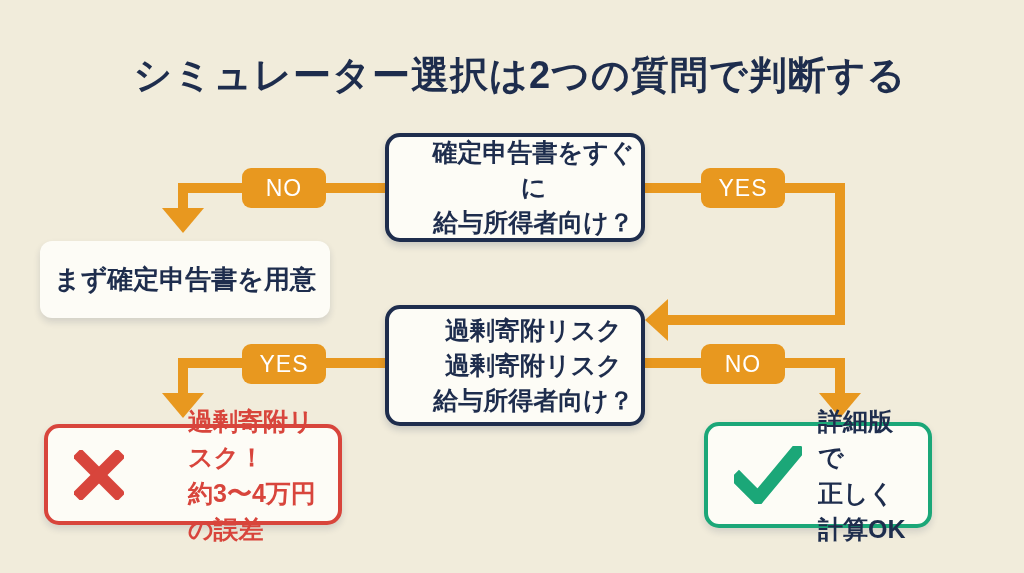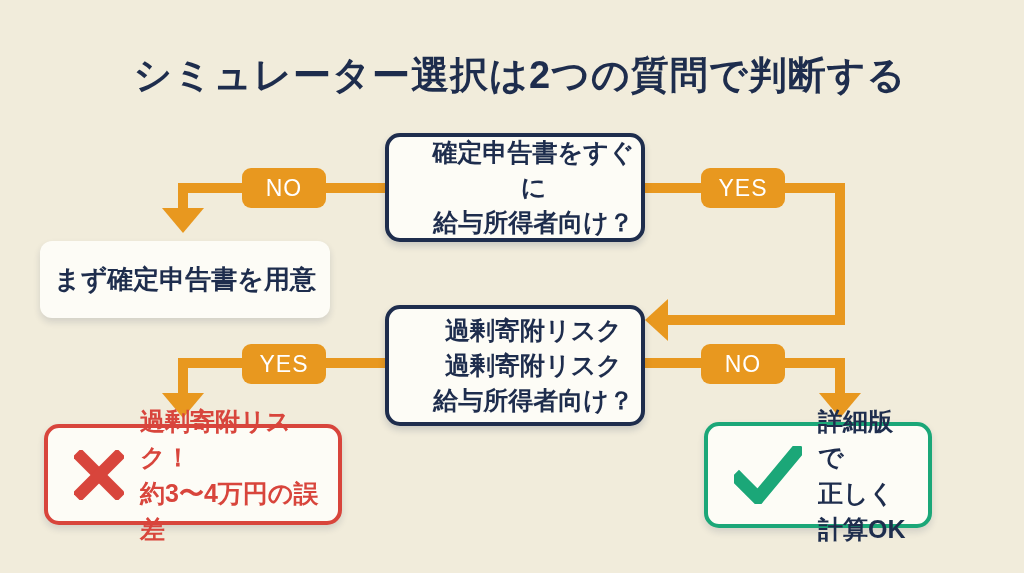--- a/index.html
+++ b/index.html
@@ -119,21 +119,21 @@
     line-height: 36px;
     text-align: left;
   }
   .risk {
     left: 44px;
     top: 424px;
     width: 298px;
     height: 101px;
     border: 4px solid var(--red, #D8453C);
   }
-  .risk .lines { color: var(--red, #D8453C); }
+  .risk .lines { color: var(--red, #D8453C); margin-left: 48px; }
   .ok {
     left: 704px;
     top: 422px;
     width: 228px;
     height: 106px;
     border: 4px solid var(--green, #1BA778);
   }
   .ok .lines { color: var(--navy, #1E2D4D); }
 </style>
 </head>

